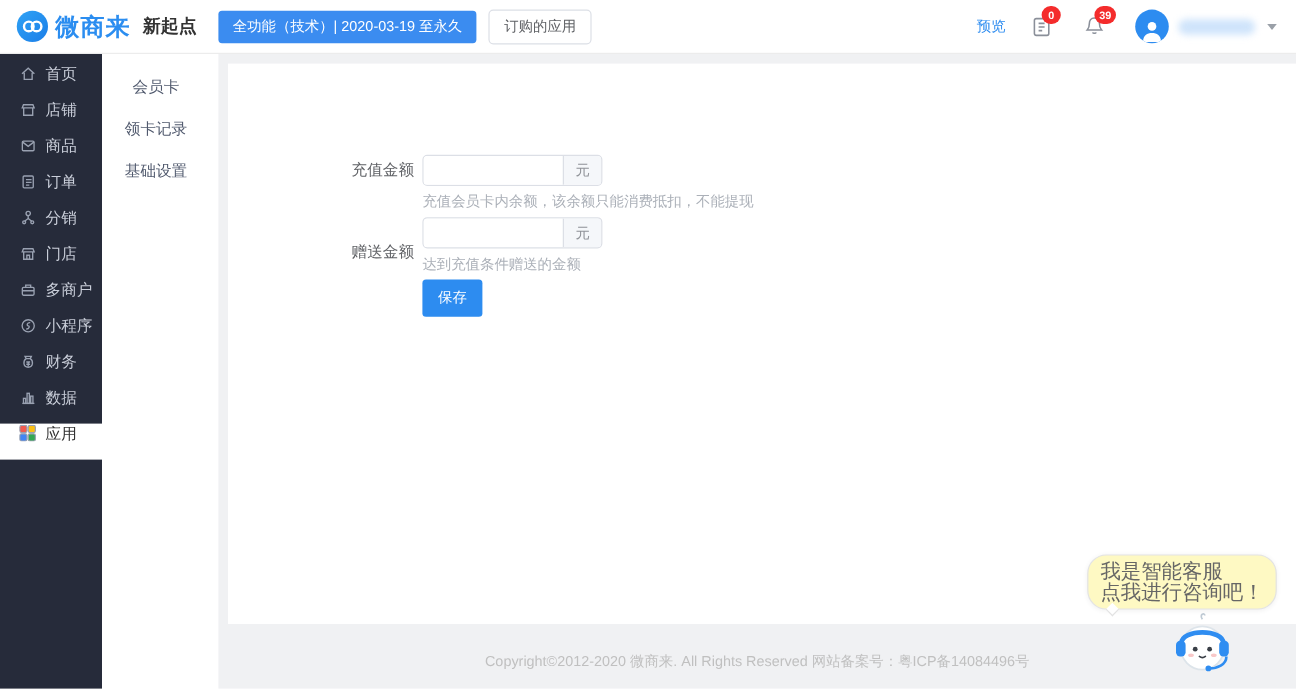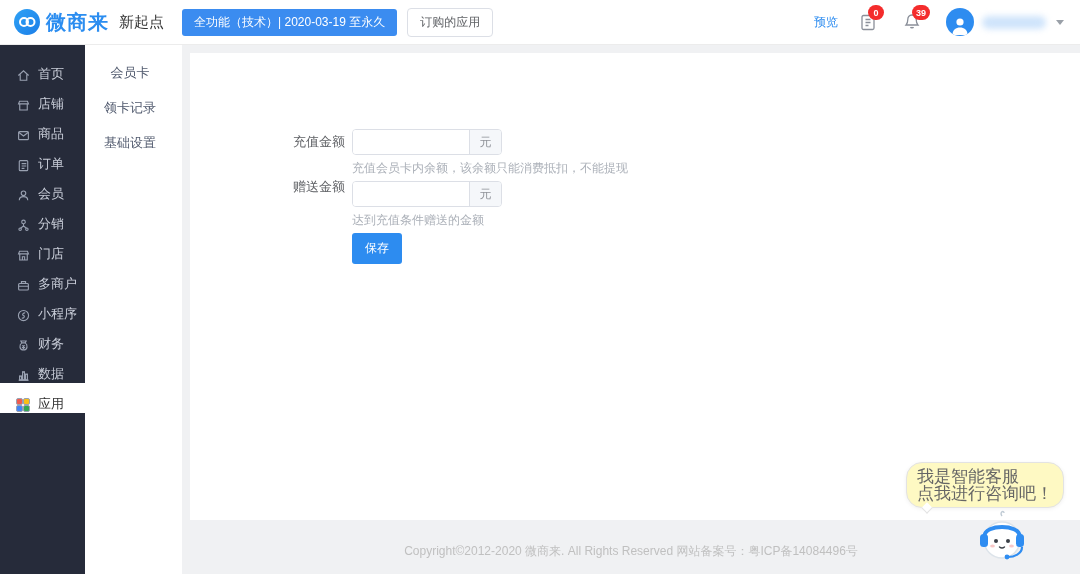--- a/index.html
+++ b/index.html
@@ -6,40 +6,40 @@
   html,body { width:1080px; height:574px; }
   body { font-family:"Liberation Sans","DejaVu Sans",sans-serif; background:#fff; overflow:hidden; }
   .app { position:relative; width:1080px; height:574px; background:#fff; }
 
   
   .header { position:absolute; left:0; top:0; width:1080px; height:45px; background:#fff;
             border-bottom:1px solid #ececec; display:flex; align-items:center; z-index:20; }
   .logo-mark { width:26px; height:26px; border-radius:50%; background:linear-gradient(135deg,#2fa2f5,#1b7ee8);
                margin-left:14px; display:flex; align-items:center; justify-content:center; flex:0 0 auto; }
   .logo-text { color:#2b8df0; font-size:20px; font-weight:bold; margin-left:6px; letter-spacing:1px; }
-  .workspace { color:#333; font-size:15px; font-weight:normal; margin-left:10px; }
+  .workspace { color:#333; font-size:15px; font-weight:bold; margin-left:10px; }
   .plan-badge { background:#3b8cf0; color:#fff; font-size:12px; border-radius:3px; padding:5px 12px;
                 margin-left:18px; cursor:pointer; white-space:nowrap; }
   .order-apps-btn { background:#fff; border:1px solid #dcdfe6; border-radius:4px; color:#606266;
                     font-size:12px; padding:5px 12px; margin-left:10px; cursor:pointer; white-space:nowrap; }
   .header-spacer { flex:1; }
   .preview-link { color:#2d8cf0; font-size:12px; cursor:pointer; margin-right:20px; }
   .hd-icon { position:relative; width:20px; height:20px; margin-right:24px; cursor:pointer; flex:0 0 auto; }
   .hd-badge { position:absolute; top:-7px; left:10px; min-width:16px; height:15px; padding:0 4px;
               background:#f42c2c; border-radius:8px; color:#fff; font-size:9px; font-weight:bold;
               display:flex; align-items:center; justify-content:center; }
   .avatar { width:28px; height:28px; border-radius:50%; background:#2d8cf0; display:flex; align-items:flex-end;
             justify-content:center; overflow:hidden; margin-right:8px; cursor:pointer; flex:0 0 auto; }
   .user-blur { width:64px; height:13px; border-radius:7px; background:#cfe4fb; filter:blur(3px); margin-right:10px; }
   .caret-down { width:0; height:0; border-left:4px solid transparent; border-right:4px solid transparent;
                 border-top:5px solid #9aa0a8; margin-right:16px; cursor:pointer; }
 
   
   .sidebar { position:absolute; left:0; top:45px; bottom:0; width:85px; background:#262b3a; padding-top:8px; z-index:10; }
-  .side-item { height:30px; display:flex; align-items:flex-end; padding-left:15px; color:#c9ced9;
+  .side-item { height:30px; display:flex; align-items:flex-start; padding-left:15px; color:#c9ced9;
                font-size:13px; cursor:pointer; white-space:nowrap; }
   .side-item .ic { width:16px; height:16px; margin-right:7px; display:flex; align-items:center; justify-content:center; }
   .side-item svg { stroke:#99a1b1; }
   .side-item.active { background:#ffffff; color:#333; }
   .side-item.gap { margin-top:4px; }
 
   
   .submenu { position:absolute; left:85px; top:45px; bottom:16px; width:80px; background:#fff; padding-top:12px; z-index:9; }
   .sub-item { height:32px; line-height:32px; text-align:center; font-size:13px; color:#515a6e;
               margin:0 0 3px 10px; cursor:pointer; border-radius:2px; }
@@ -151,29 +151,20 @@
           <svg width="15" height="15" viewBox="0 0 16 16" fill="none" stroke-width="1.2">
             <rect x="3.5" y="2.8" width="9" height="10.6" rx="1"></rect>
             <path d="M6 6 H11 M6 8.5 H11 M6 11 H9"></path>
           </svg>
         </span>
       <span>订单</span>
     </div>
     <div class="side-item">
       <span class="ic">
           <svg width="15" height="15" viewBox="0 0 16 16" fill="none" stroke-width="1.2">
-            <circle cx="8" cy="5.6" r="2.4"></circle>
-            <path d="M3.5 13 C3.5 10.3 5.6 9.2 8 9.2 C10.4 9.2 12.5 10.3 12.5 13"></path>
-          </svg>
-        </span>
-      <span>会员</span>
-    </div>
-    <div class="side-item">
-      <span class="ic">
-          <svg width="15" height="15" viewBox="0 0 16 16" fill="none" stroke-width="1.2">
             <circle cx="8" cy="4.2" r="1.9"></circle>
             <path d="M8 6.2 V8.6 M8 8.6 L4.8 11 M8 8.6 L11.2 11"></path>
             <circle cx="4.4" cy="12" r="1.3"></circle>
             <circle cx="11.6" cy="12" r="1.3"></circle>
           </svg>
         </span>
       <span>分销</span>
     </div>
     <div class="side-item">
       <span class="ic">
@@ -243,21 +234,21 @@
     <div class="panel">
 
 
       <div class="form-label" style="top:76px;">充值金额</div>
       <div class="input-group" style="top:76px;">
         <input type="text" value="" style="">
         <span class="unit-suffix">元</span>
       </div>
       <div class="help-text" style="top:107px;">充值会员卡内余额，该余额只能消费抵扣，不能提现</div>
 
-      <div class="form-label" style="top:121px;">赠送金额</div>
+      <div class="form-label" style="top:144px;">赠送金额</div>
       <div class="input-group" style="top:128px;">
         <input type="text" value="" style="">
         <span class="unit-suffix">元</span>
       </div>
       <div class="help-text" style="top:159px;">达到充值条件赠送的金额</div>
 
       <button class="save-btn">保存</button>
     </div>
 
     <div class="copyright">Copyright©2012-2020 微商来. All Rights Reserved 网站备案号：粤ICP备14084496号</div>

